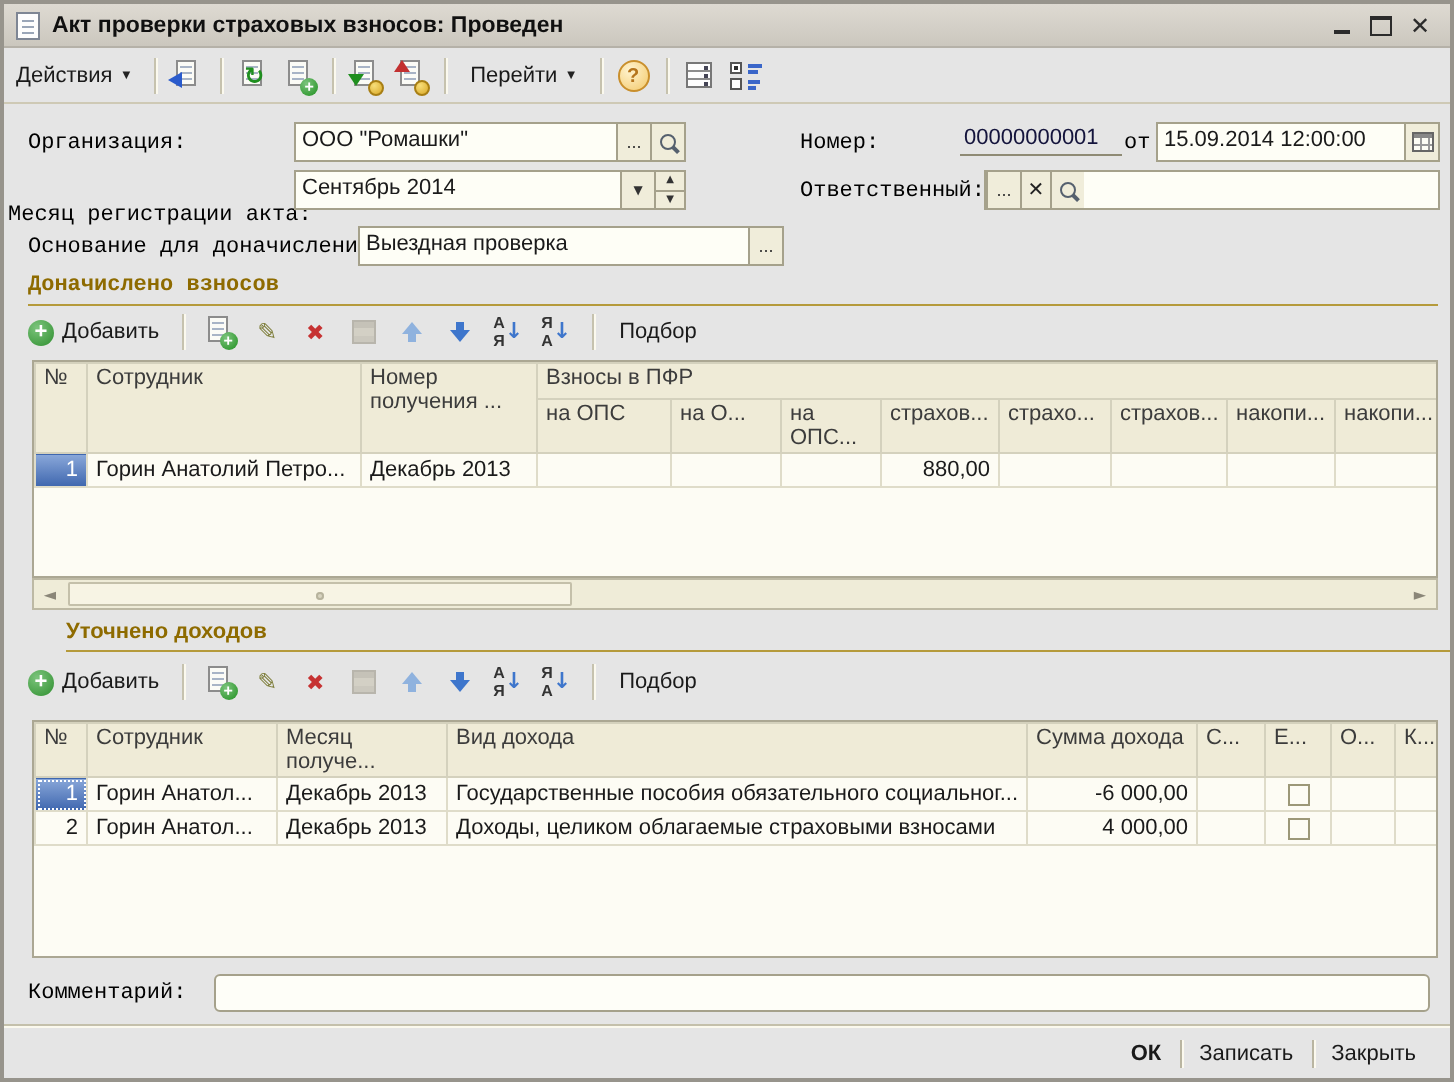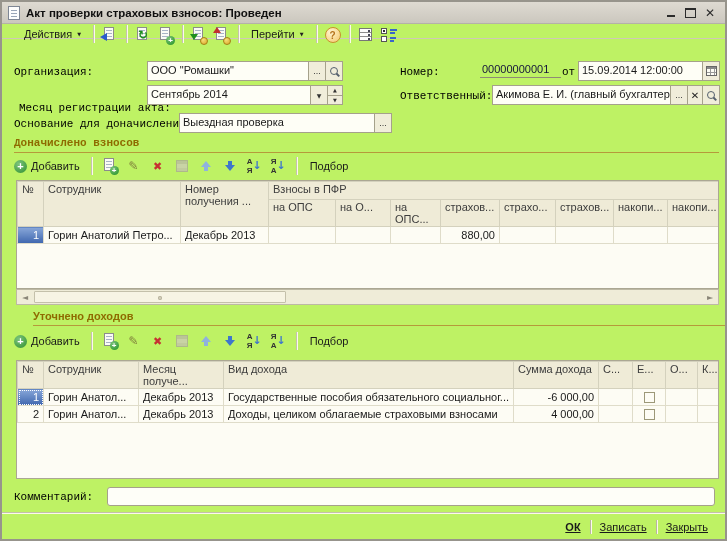--- a/index.html
+++ b/index.html
@@ -1,38 +1,38 @@
 <!DOCTYPE html>
 <html><head>
 <meta charset="utf-8">
 <style>
   * { margin:0; padding:0; box-sizing:border-box; }
   html,body { width:727px; height:541px; }
   body { font-family:"Liberation Sans","DejaVu Sans",sans-serif; font-size:11px; color:#1a1a1a; background:#fff; }
   .window { position:absolute; left:0; top:0; width:727px; height:541px;
-            background:#bef264; border:2px solid #97948C; overflow:hidden; }
+            background:#e5e5e5; border:2px solid #97948C; overflow:hidden; }
 
   
   .titlebar { position:absolute; left:0; top:0; right:0; height:22px;
               background:linear-gradient(#DEDAD2,#CBC7BE); border-bottom:1px solid #B5B1A8;
               display:flex; align-items:center; padding:0 6px; }
   .doc-ico { width:12px; height:14px; background:#FDFDFD; border:1px solid #7E8694; position:relative; flex:0 0 auto; }
   .doc-ico::before { content:""; position:absolute; left:2px; top:3px; width:6px; height:1px;
                      background:#9AA6B8; box-shadow:0 3px 0 #9AA6B8, 0 6px 0 #9AA6B8; }
   .title-text { font-weight:bold; font-size:11.5px; margin-left:6px; color:#101010; white-space:nowrap; }
   .win-controls { margin-left:auto; display:flex; align-items:center; gap:9px; padding-right:4px; }
   .win-min { width:10px; height:11px; position:relative; cursor:default; }
   .win-min::after { content:""; position:absolute; left:1px; bottom:1px; width:8px; height:2px; background:#2b2b2b; }
   .win-max { width:11px; height:10px; border:1px solid #2b2b2b; border-top:2px solid #2b2b2b; cursor:default; }
   .win-close { font-size:12px; font-weight:bold; color:#2b2b2b; line-height:12px; cursor:default;
                font-family:"DejaVu Sans",sans-serif; }
 
   
-  .main-toolbar { position:absolute; left:0; top:23px; right:0; height:14px;
-                  border-bottom:1px solid #CEC9B5; display:flex; align-items:flex-start; padding:0 16px; gap:3px; }
+  .main-toolbar { position:absolute; left:0; top:23px; right:0; height:27px;
+                  border-bottom:1px solid #CEC9B5; display:flex; align-items:center; padding:0 0; gap:3px; }
   .tbtn { display:flex; align-items:center; gap:5px; padding:3px 6px; white-space:nowrap; }
   .dd { font-size:5px; color:#222; font-family:"DejaVu Sans",sans-serif; }
   .tsep { width:1px; height:18px; background:#C6C2AE; box-shadow:1px 0 0 #FBF9EE; margin:0 3px; flex:0 0 auto; }
   .tico { width:20px; height:20px; position:relative; flex:0 0 auto; }
   .pg { position:absolute; left:4px; top:2px; width:10px; height:13px; background:#FBFBF6; border:1px solid #8C8C8C; }
   .pg::before { content:""; position:absolute; left:1px; top:2px; width:6px; height:1px;
                 background:#A8B4C6; box-shadow:0 3px 0 #A8B4C6, 0 6px 0 #A8B4C6; }
   .arr-l { position:absolute; left:0; bottom:4px; width:0; height:0;
            border-top:4px solid transparent; border-bottom:4px solid transparent; border-right:7px solid #2A5BCC; }
   .gl { font-family:"DejaVu Sans",sans-serif; }
@@ -131,21 +131,21 @@
               color:#8A8678; font-size:8px; font-family:"DejaVu Sans",sans-serif; }
   .sb-arrow.left { left:0; } .sb-arrow.right { right:0; }
   .sb-thumb { position:absolute; left:17px; top:1px; width:252px; height:12px; background:#F7F4E4;
               border:1px solid #C4C0AA; border-radius:1px; }
   .sb-thumb::after { content:""; position:absolute; left:50%; top:4px; width:4px; height:4px; margin-left:-2px;
                      border-radius:50%; background:#D8D4C0; box-shadow:inset 0 0 0 1px #B7B39D; }
 
   
   .footer-sep { position:absolute; left:0; right:0; top:510px; border-top:1px solid #C4C0AB;
                 box-shadow:0 1px 0 #FBF9EE; }
-  .footer-btns { position:absolute; right:8px; top:515px; display:flex; align-items:center; height:20px;text-decoration:underline; }
+  .footer-btns { position:absolute; right:8px; top:515px; display:flex; align-items:center; height:20px; }
   .fbt { padding:2px 9px; white-space:nowrap; }
   .fbt.ok { font-weight:bold; }
   .fsep { width:1px; height:14px; background:#B9B5A1; box-shadow:1px 0 0 #FBF9EE; }
 
   .comment-field { position:absolute; left:105px; top:485px; width:608px; height:19px; background:#FEFEF8;
                    border:1px solid #A5A18B; border-radius:3px; }
 </style>
 </head>
 <body>
 
@@ -216,21 +216,21 @@
 
   <span class="lbl" style="left:12px; top:64px;">Организация:</span>
   <div class="fld" style="left:145px; top:59px; width:196px;">
     <span class="txt">ООО "Ромашки"</span>
     <span class="fbtn">...</span>
     <span class="fbtn">
         <span class="lens"></span>
       </span>
   </div>
 
-  <span class="lbl" style="left:17px; top:88px;margin-top:12px;">Месяц регистрации акта:</span>
+  <span class="lbl" style="left:2px; top:88px;margin-top:12px;">Месяц регистрации акта:</span>
   <div class="fld" style="left:145px; top:83px; width:196px;">
     <span class="txt">Сентябрь 2014</span>
     <span class="fbtn">
         <span class="dd2">▼</span>
       </span>
     <span class="spin">
       <span>▲</span>
       <span>▼</span>
     </span>
   </div>
@@ -246,21 +246,20 @@
   <span class="lbl" style="left:560px; top:64px;">от</span>
   <div class="fld" style="left:576px; top:59px; width:142px;">
     <span class="txt" style="padding-right:0;">15.09.2014 12:00:00</span>
     <span class="fbtn">
         <span class="cal-ico"></span>
       </span>
   </div>
 
   <span class="lbl" style="left:398px; top:88px;">Ответственный:</span>
   <div class="fld" style="left:490px; top:83px; width:228px;">
-    <span class="txt">Акимова Е. И. (главный бухгалтер</span>
     <span class="fbtn">...</span>
     <span class="fbtn narrow">
         <span class="xglyph">✕</span>
       </span>
     <span class="fbtn">
         <span class="lens"></span>
       </span>
   </div>
 
   <div class="sect" style="top:135px;font-family:Liberation Mono, monospace;">Доначислено взносов</div>

